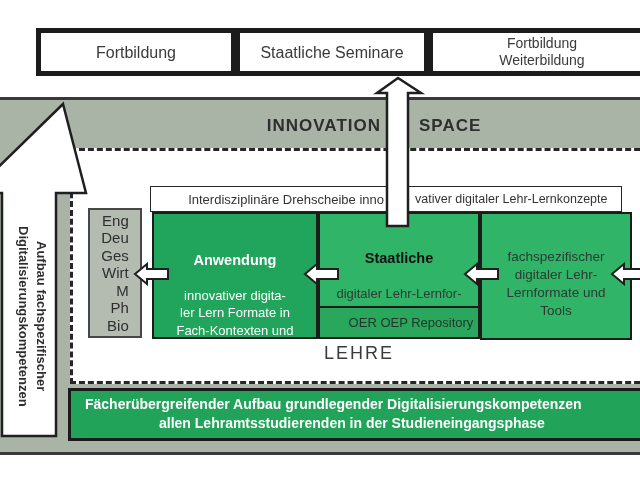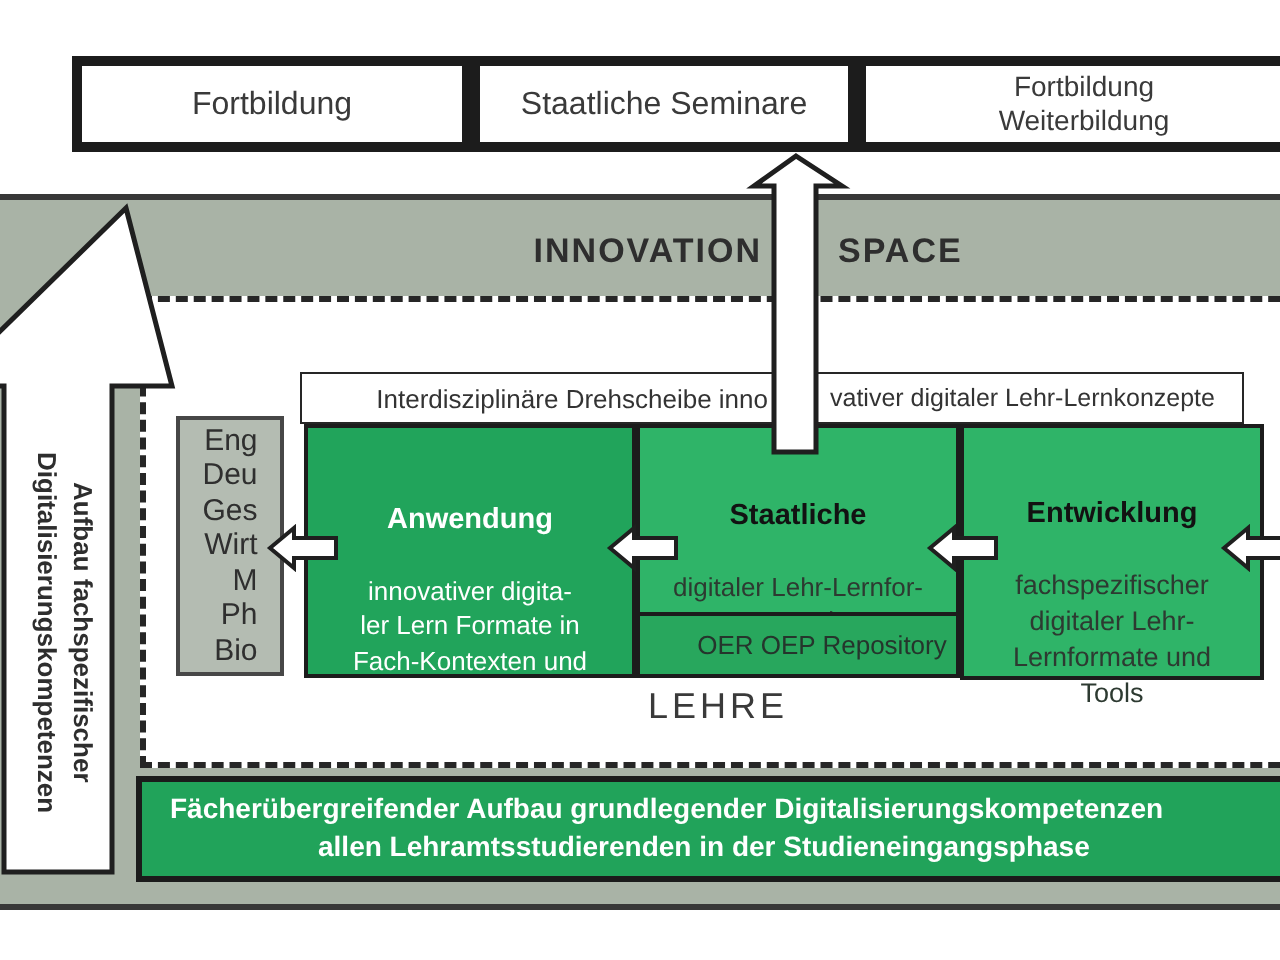--- a/index.html
+++ b/index.html
@@ -138,21 +138,20 @@
     <div id="abbildung-body">
       <span class="gtitle">Staatliche</span>
       <span>digitaler Lehr-Lernfor-
 mate als
 Entwurfsmuster</span>
     </div>
     <div id="oer-strip">OER OEP Repository</div>
   </div>
 
   <div id="box-entwicklung" class="abs gbox">
-    <span class="gtitle">Entwicklung</span>
     <span>fachspezifischer
 digitaler Lehr-
 Lernformate und
 Tools</span>
   </div>
 
   <div id="lehre" class="abs">LEHRE</div>
 
   <div id="bottom-banner" class="abs">
     <div id="bb-line1">Fächerübergreifender Aufbau grundlegender Digitalisierungskompetenzen</div>

